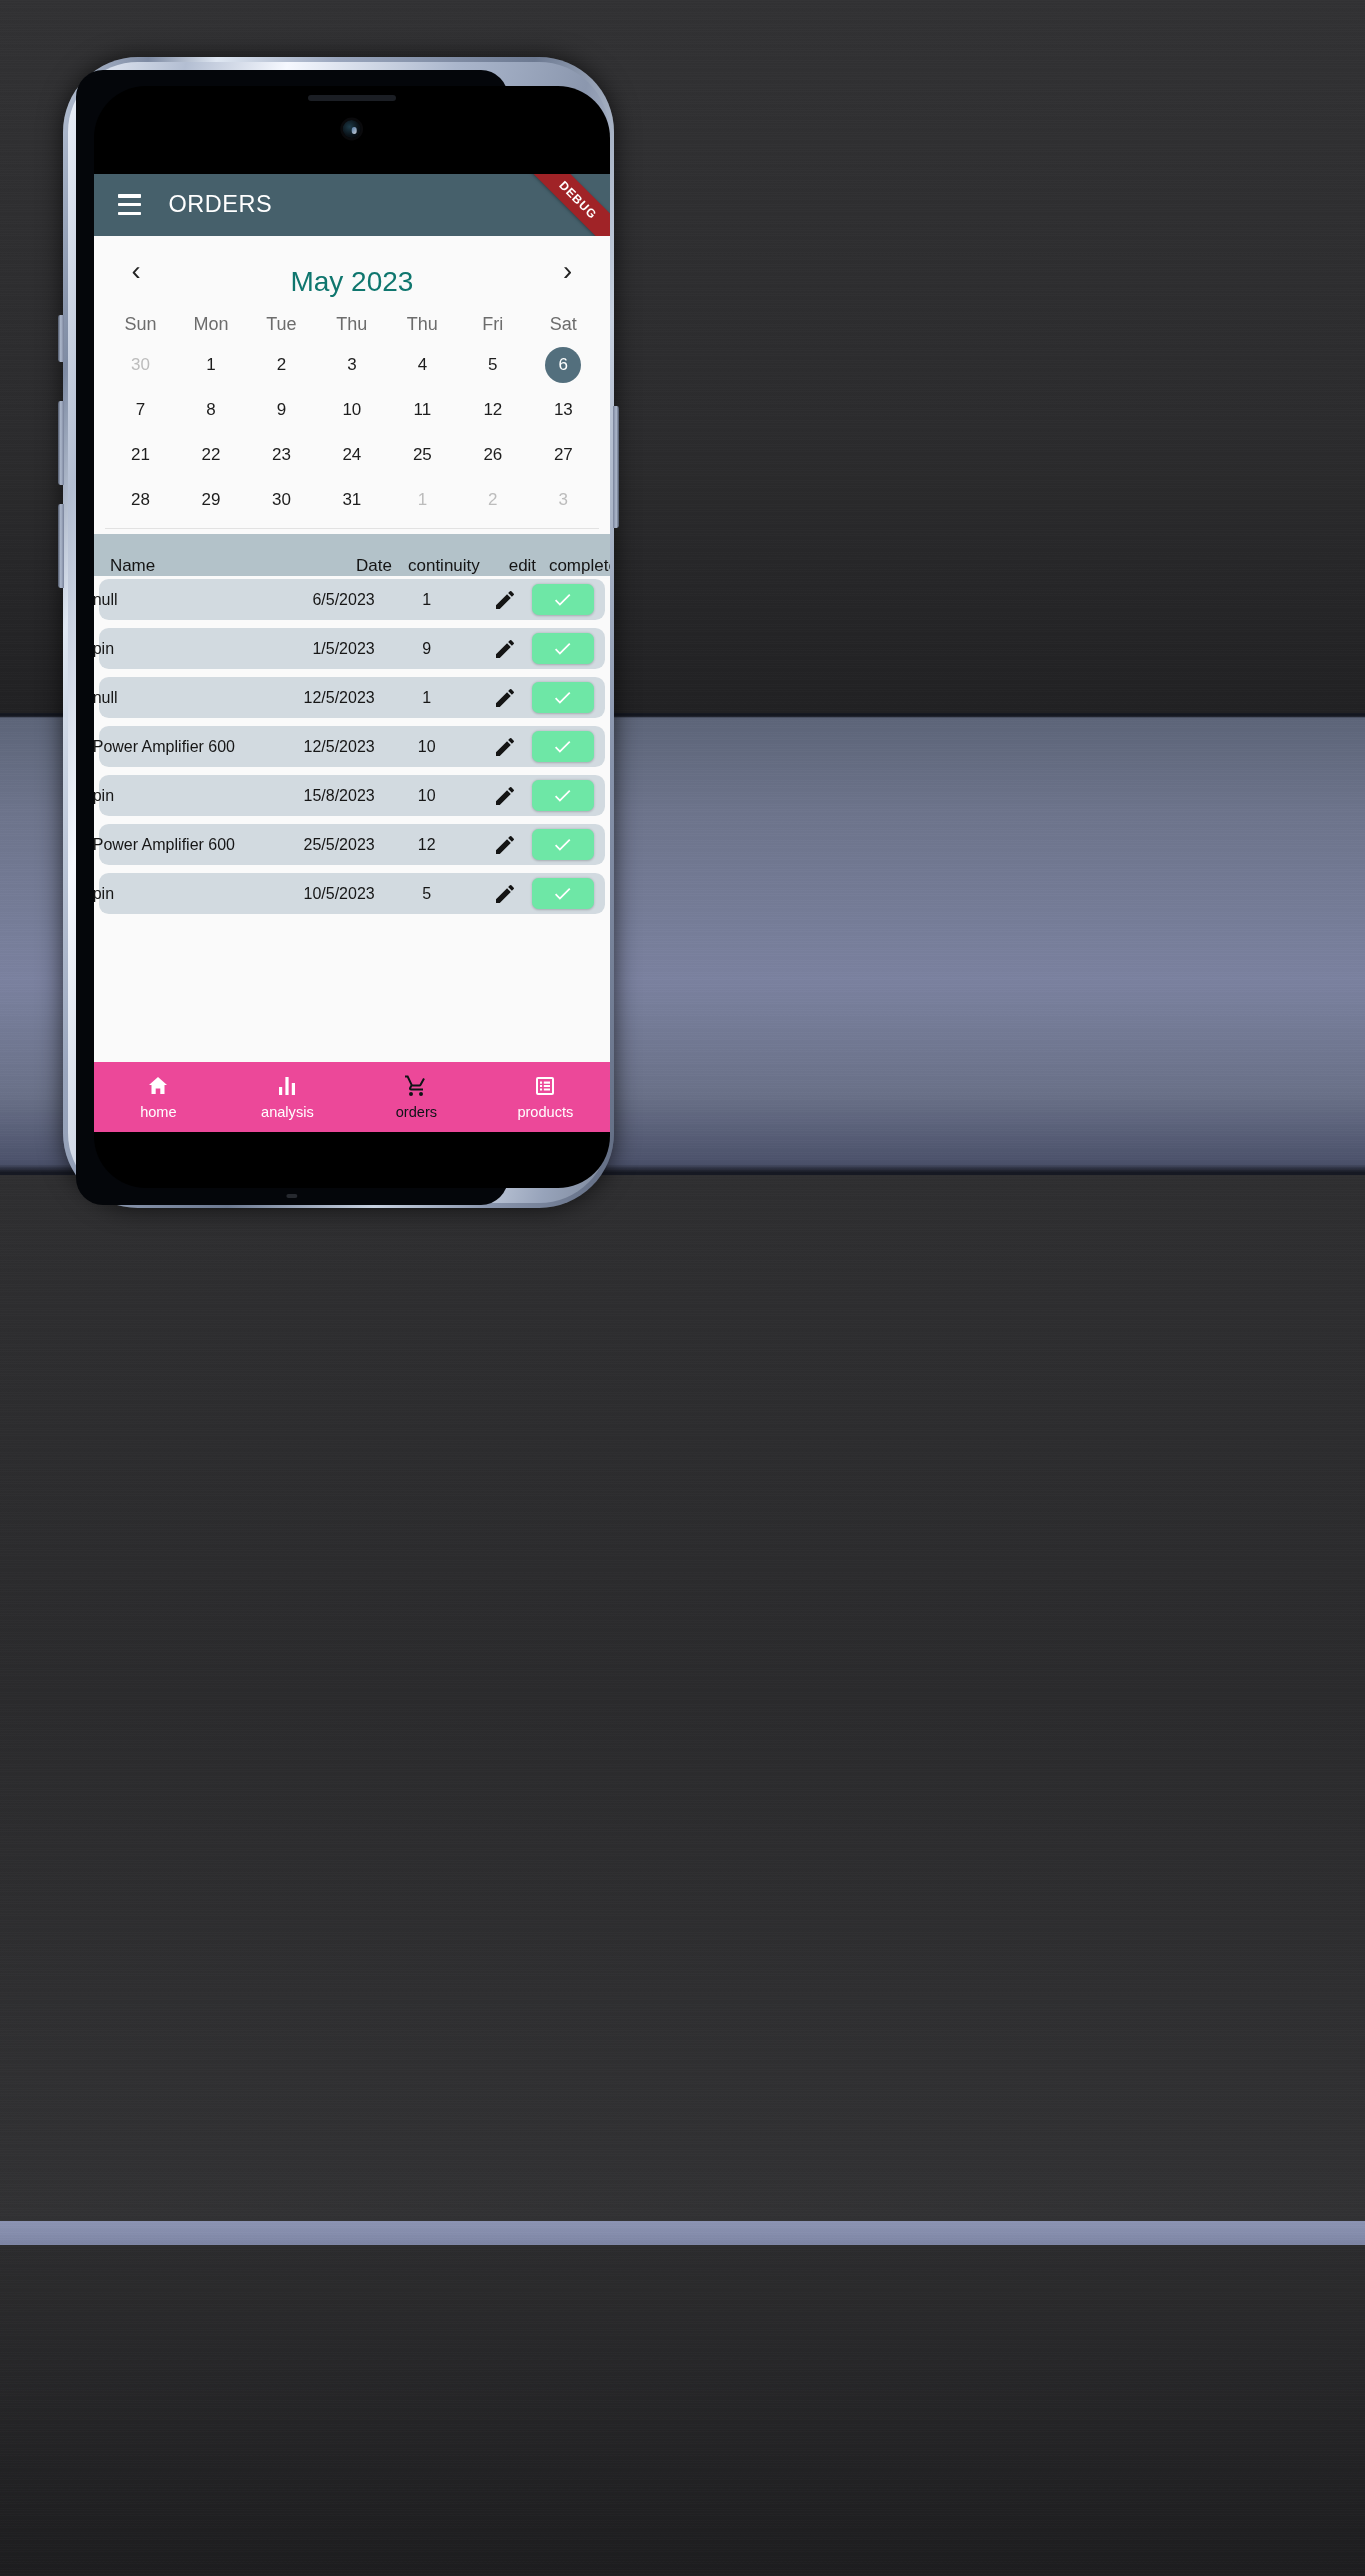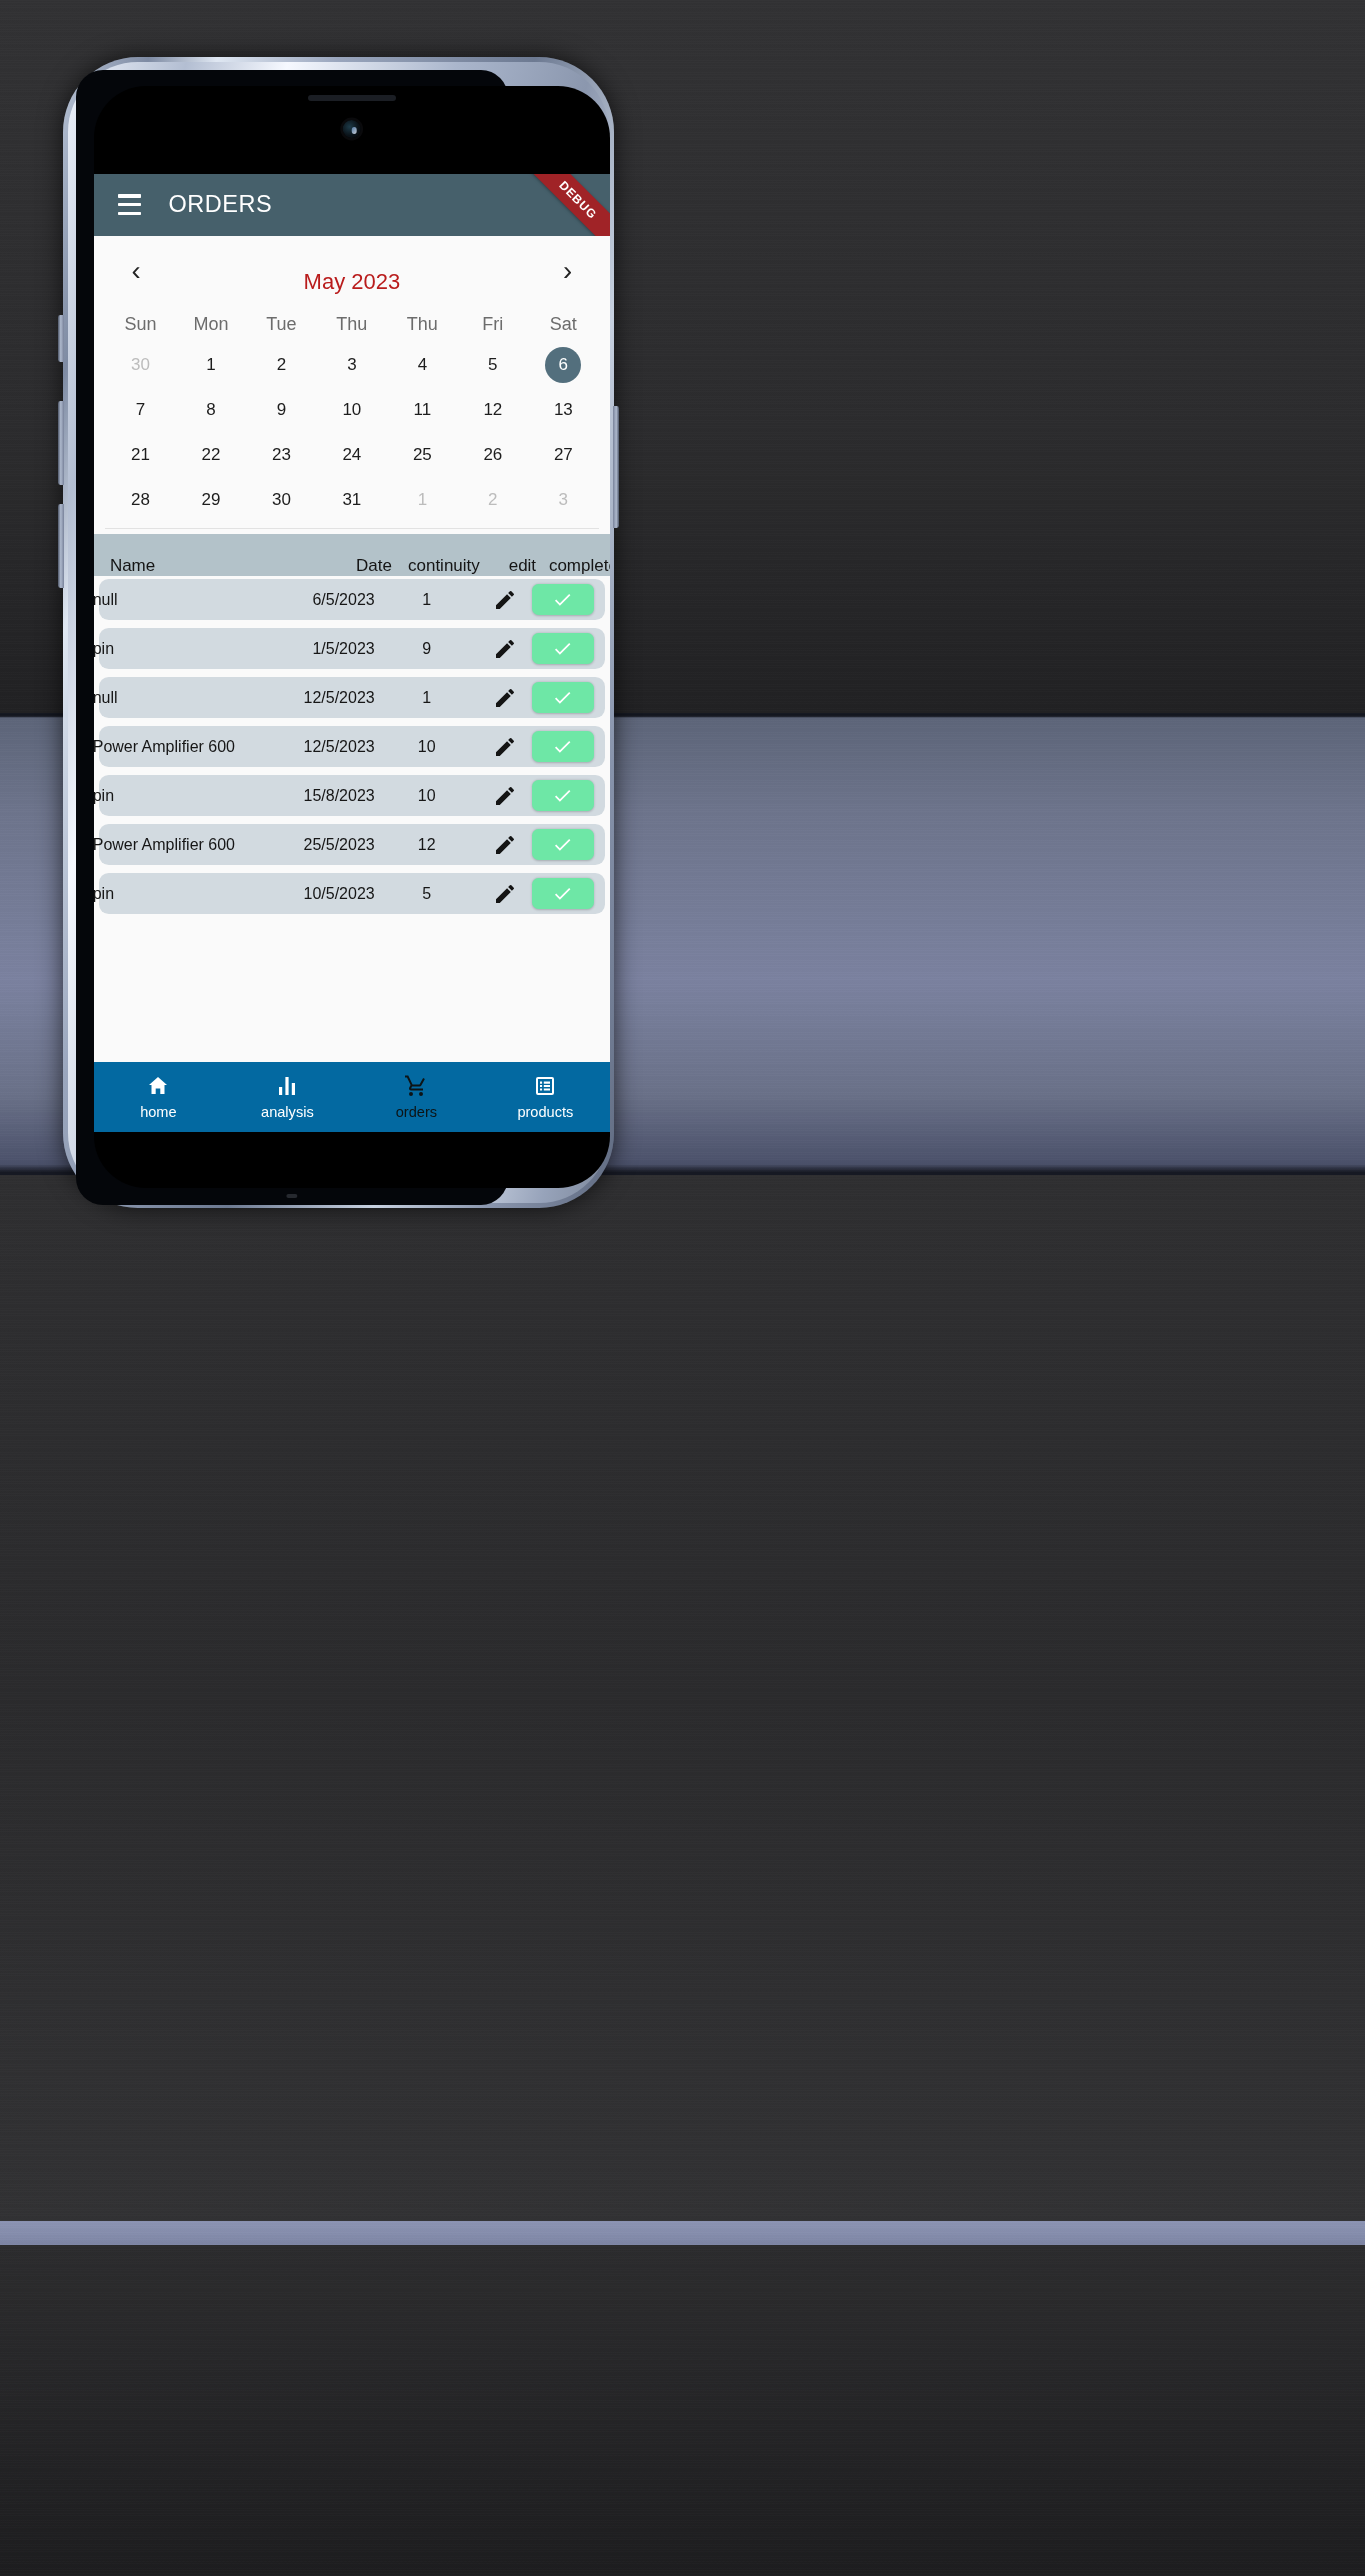--- a/index.html
+++ b/index.html
@@ -211,21 +211,21 @@
     display: flex; align-items: center; justify-content: space-between;
     padding: 0 13px;
   }
   .cal-nav {
     width: 36px; height: 36px;
     display: flex; align-items: center; justify-content: center;
     font-size: 27.6px; color: #232323;
     cursor: pointer;
     line-height: 1;
   }
-  #cal-title { font-size: 22px; color: #b91c1c; margin-top: 22px; }
+  #cal-title { font-size: 28px; color: #0f766e; margin-top: 22px; }
 
   #cal-weekdays, .cal-week {
     display: grid;
     grid-template-columns: repeat(7, 1fr);
   }
   #cal-weekdays { height: 37px; }
   .weekday {
     display: flex; align-items: center; justify-content: center;
     font-size: 18px; color: #6c6c6c;
   }
@@ -305,21 +305,21 @@
     box-shadow: 0 0.8px 2.4px rgba(0,0,0,.22);
     cursor: pointer;
   }
   .check-icon { width: 21px; height: 21px; display: block; }
 
   
   #bottomnav {
     position: absolute;
     left: 0; bottom: 0;
     width: 516px; height: 70px;
-    background: #0369a1;
+    background: #ec4899;
     display: flex;
     align-items: center;
   }
   .nav-item {
     flex: 1;
     display: flex; flex-direction: column;
     align-items: center; justify-content: center;
     gap: 5.7px;
     cursor: pointer;
     color: #ffffff;

